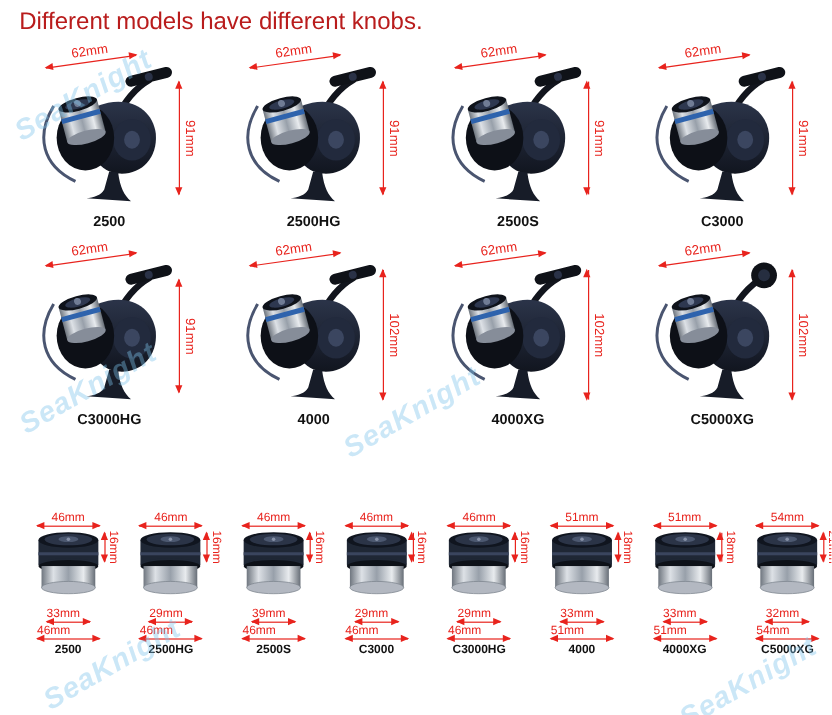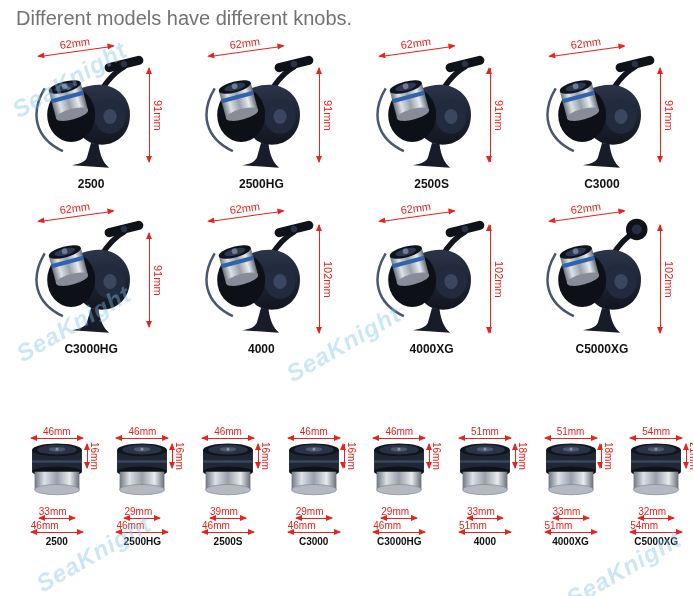--- a/index.html
+++ b/index.html
@@ -1,19 +1,19 @@
 <!DOCTYPE html>
 <html><head>
 <meta charset="utf-8">
 <style>
   * { margin:0; padding:0; box-sizing:border-box; }
   html,body { background:#ffffff; }
   .page { position:relative; width:693px; height:596px; background:#ffffff;
           font-family:"Liberation Sans",sans-serif; overflow:hidden; }
-  .title { position:absolute; top:7px; left:16px; font-size:20px; color:#737373; }
+  .title { position:absolute; top:7px; left:16px; font-size:20px; color:#b91c1c; }
 
   
   .watermark-layer { position:absolute; inset:0; pointer-events:none; z-index:6; }
   .wm { position:absolute; transform:rotate(-30deg); font-size:24px; font-style:italic;
         font-weight:bold; color:rgba(126,196,236,0.40); letter-spacing:1px; }
 
   
   .dim { color:#e8231d; font-size:11px; line-height:1; white-space:nowrap; }
   .dim.s { font-size:10px; }
   .harrow { position:relative; width:100%; height:0; border-top:1.6px solid #e8231d; }

